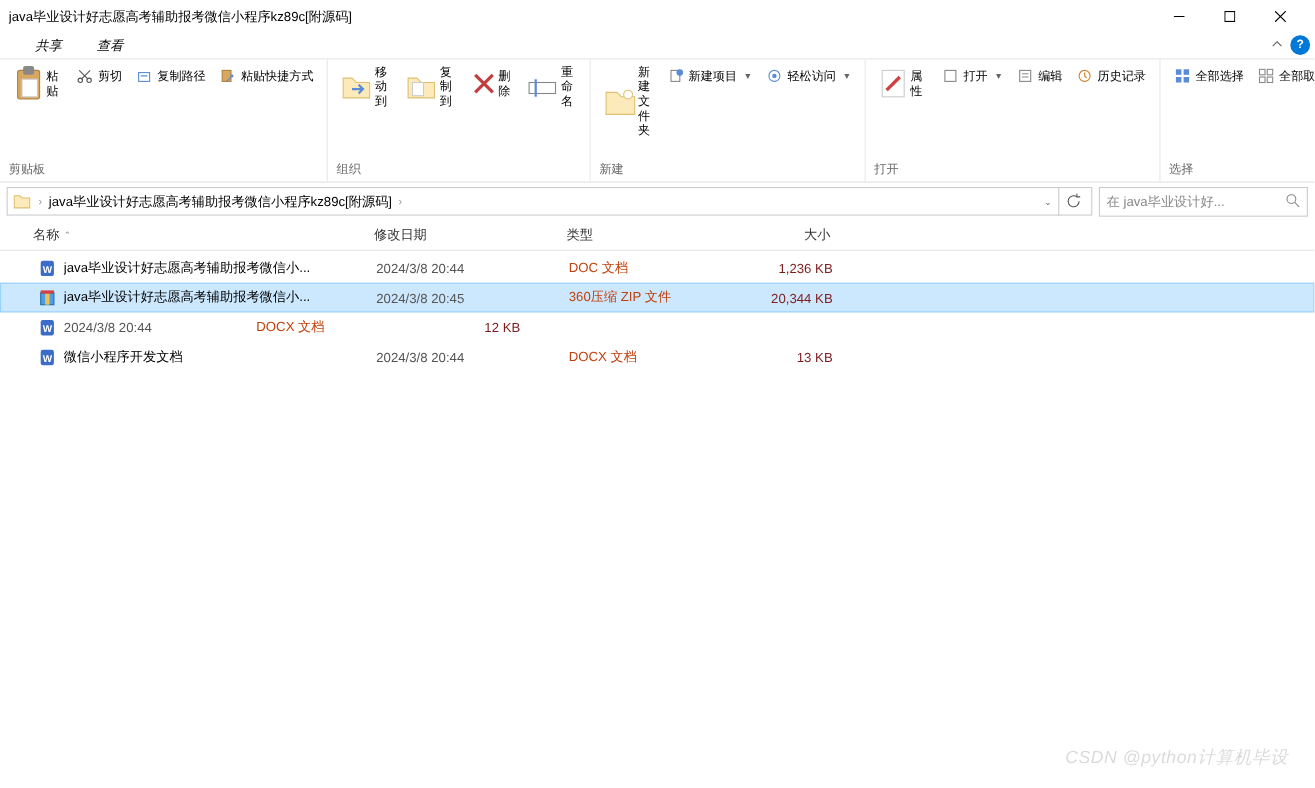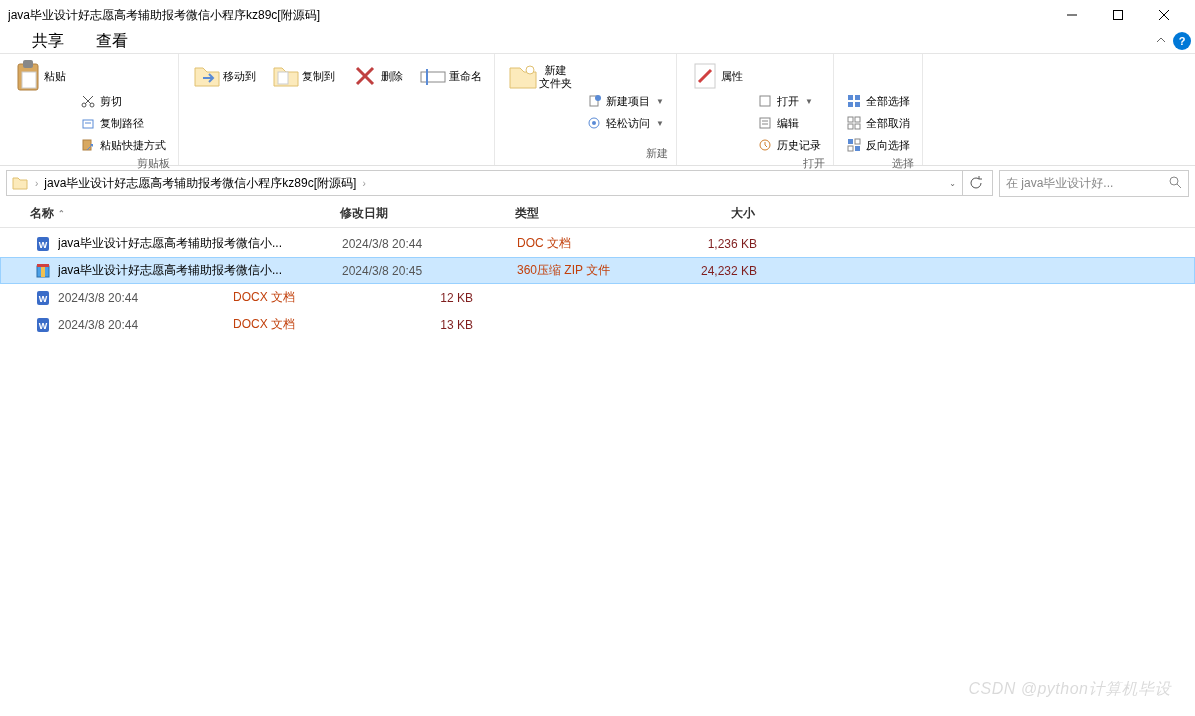--- a/index.html
+++ b/index.html
@@ -5,48 +5,48 @@
 * { margin: 0; padding: 0; box-sizing: border-box; font-family: "Microsoft YaHei", "Segoe UI", sans-serif; }
 body { background: #fff; width: 1195px; height: 716px; overflow: hidden; font-size: 12px; color: #000; }
 
 .titlebar { display: flex; align-items: center; height: 30px; padding: 0 8px; background: #fff; }
 .titlebar .title { font-size: 12px; flex: 1; white-space: nowrap; overflow: hidden; text-overflow: ellipsis; }
 .window-controls { display: flex; gap: 0; margin-left: auto; }
 .window-controls .wc { width: 46px; height: 28px; display: flex; align-items: center; justify-content: center; cursor: default; }
 .window-controls .wc svg { stroke: #000; stroke-width: 1; fill: none; }
 
 .menubar { display: flex; align-items: center; height: 24px; padding: 0 16px; border-bottom: 1px solid #e5e5e5; position: relative; }
-.menubar .mitem { padding: 2px 16px; font-size: 16px; }
+.menubar .mitem { padding: 2px 16px; font-size: 12px; font-style: italic; }
 .menubar .expand { position: absolute; right: 28px; top: 4px; }
 .menubar .help { position: absolute; right: 4px; top: 2px; width: 18px; height: 18px; border-radius: 50%; background: #0078d7; color: #fff; display: flex; align-items: center; justify-content: center; font-size: 11px; font-weight: bold; }
 
 .ribbon { display: flex; background: #fff; border-bottom: 1px solid #e1e1e1; height: 112px; }
 .rgroup { display: flex; flex-direction: column; align-items: center; border-right: 1px solid #e8e8e8; padding: 4px 8px 0 8px; }
 .rgroup .rbody { display: flex; flex: 1; align-items: flex-start; gap: 6px; }
-.rgroup .rlabel { font-size: 11px; color: #666; padding: 2px 0 4px 0; width: 100%; text-align: right; }
+.rgroup .rlabel { font-size: 11px; color: #666; padding: 2px 0 4px 0; width: 100%; text-align: left; }
 .bigbtn { display: flex; align-items: center; justify-content: flex-start; padding: 2px 4px; min-width: 44px; }
 .bigbtn .bicon { width: 32px; height: 32px; display: flex; align-items: center; justify-content: center; margin-bottom: 2px; }
 .bigbtn .blabel { font-size: 11px; text-align: center; line-height: 1.2; white-space: pre-line; }
-.vstack { display: flex; flex-direction: column; gap: 4px; padding-top: 2px; margin-top: 32px; }
+.vstack { display: flex; flex-direction: row; gap: 4px; padding-top: 2px; }
 .smallbtn { display: flex; align-items: center; gap: 4px; font-size: 11px; padding: 1px 4px; white-space: nowrap; }
 .smallbtn .sicon { width: 16px; height: 16px; display: flex; align-items: center; justify-content: center; }
 .drop { font-size: 8px; color: #666; margin-left: 2px; }
 
 .addrbar { display: flex; align-items: center; height: 34px; padding: 4px 6px; gap: 6px; }
 .addrbox { flex: 1; display: flex; align-items: center; height: 26px; border: 1px solid #ccc; background: #fff; padding: 0 4px; }
 .addrbox .folder-ic { width: 18px; height: 18px; display: flex; align-items: center; justify-content: center; margin-right: 2px; }
 .addrbox .crumb { padding: 0 2px; }
 .addrbox .sep { padding: 0 4px; color: #999; font-size: 10px; }
 .addr-dd { margin-left: auto; color: #666; font-size: 8px; padding: 0 6px; }
 .refresh { width: 26px; height: 26px; display: flex; align-items: center; justify-content: center; border-left: 1px solid #ccc; }
 .searchbox { width: 190px; height: 27px; border: 1px solid #ccc; display: flex; align-items: center; padding: 0 6px; color: #888; }
 .searchbox .ph { flex: 1; white-space: nowrap; overflow: hidden; text-overflow: ellipsis; }
 
 .colhead { display: flex; align-items: center; height: 28px; border-bottom: 1px solid #e5e5e5; padding-left: 30px; font-size: 12px; color: #333; }
-.colhead .col { display: flex; align-items: center; gap: 4px; font-weight: bold; }
+.colhead .col { display: flex; align-items: center; gap: 4px; }
 .col-name { width: 310px; }
 .col-date { width: 175px; }
 .col-type { width: 150px; }
 .col-size { width: 90px; text-align: left; justify-content: flex-end; }
 .sort-ind { font-size: 8px; color: #888; }
 
 .filelist { padding-top: 2px; }
 .row { display: flex; align-items: center; height: 27px; padding-left: 34px; font-size: 12px; }
 .row.selected { background: #cce8ff; border: 1px solid #99d1ff; padding-left: 33px; }
 .row .fic { width: 18px; height: 18px; display: flex; align-items: center; justify-content: center; margin-right: 6px; flex-shrink: 0; }
@@ -173,20 +173,21 @@
       <div class="bigbtn">
         <div class="bicon">
             <svg width="28" height="20">
               <rect x="2" y="6" width="24" height="10" fill="none" stroke="#888"></rect>
               <line x1="8" y1="3" x2="8" y2="19" stroke="#5a8bd6" stroke-width="2"></line>
             </svg>
           </div>
         <div class="blabel">重命名</div>
       </div>
     </div>
+    <div class="rlabel">组织</div>
   </div>
 
   <div class="rgroup">
     <div class="rbody">
       <div class="bigbtn">
         <div class="bicon">
             <svg width="30" height="28">
               <path d="M2 10 L2 26 L28 26 L28 10 L16 10 L12 6 L2 6 Z" fill="#fceabb" stroke="#e0c070"></path>
               <circle cx="22" cy="8" r="4" fill="#fff" stroke="#e0c070"></circle>
             </svg>
@@ -367,39 +368,40 @@
       <span class="fic">
         <svg width="16" height="16">
           <rect x="2" y="3" width="12" height="11" fill="#4aa0e8" stroke="#2a6ca8"></rect>
           <rect x="6" y="3" width="4" height="11" fill="#f0c050"></rect>
           <rect x="2" y="1" width="12" height="3" fill="#d04040"></rect>
         </svg>
       </span>
       <span class="fname">java毕业设计好志愿高考辅助报考微信小...</span>
       <span class="fdate">2024/3/8 20:45</span>
       <span class="ftype">360压缩 ZIP 文件</span>
-      <span class="fsize">24,232 KB</span>
+      <span class="fsize">20,344 KB</span>
     </div>
     <div class="row">
       <span class="fic">
         <svg width="16" height="16">
           <rect x="2" y="1" width="12" height="14" rx="2" fill="#3a6cc8"></rect>
           <text x="8" y="12" font-size="9" fill="#fff" text-anchor="middle" font-weight="bold">W</text>
         </svg>
       </span>
       <span class="fdate">2024/3/8 20:44</span>
       <span class="ftype">DOCX 文档</span>
       <span class="fsize">12 KB</span>
     </div>
     <div class="row">
       <span class="fic">
         <svg width="16" height="16">
           <rect x="2" y="1" width="12" height="14" rx="2" fill="#3a6cc8"></rect>
           <text x="8" y="12" font-size="9" fill="#fff" text-anchor="middle" font-weight="bold">W</text>
         </svg>
       </span>
+      <span class="fname">微信小程序开发文档</span>
       <span class="fdate">2024/3/8 20:44</span>
       <span class="ftype">DOCX 文档</span>
       <span class="fsize">13 KB</span>
     </div>
   </div>
 
 <div class="watermark">CSDN @python计算机毕设</div>
 
 </body></html>

